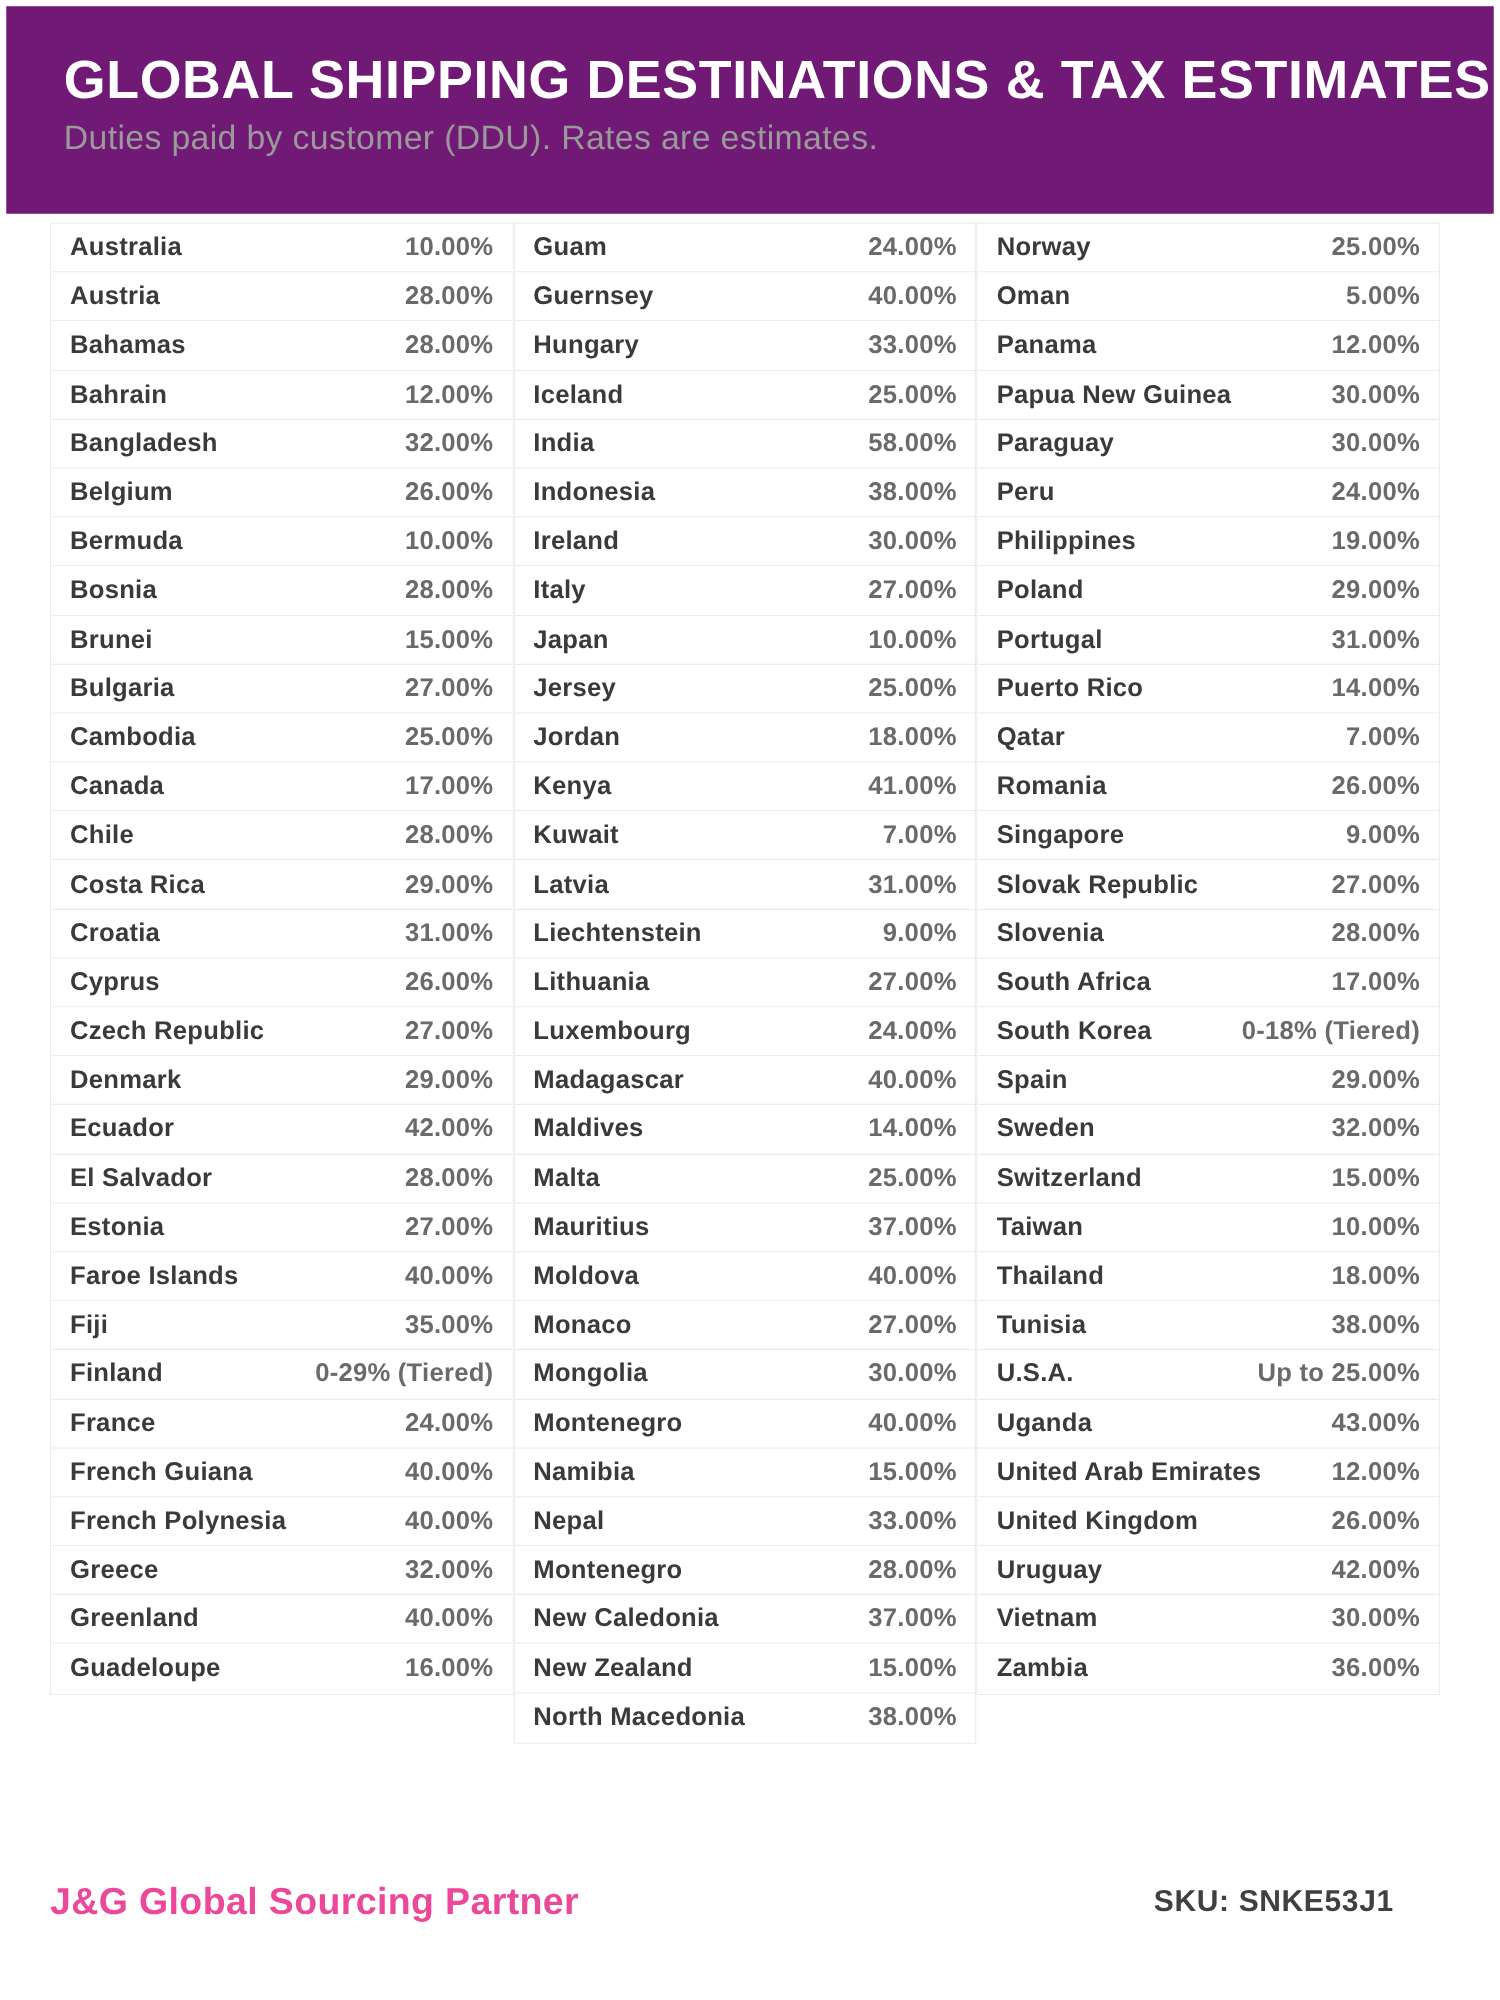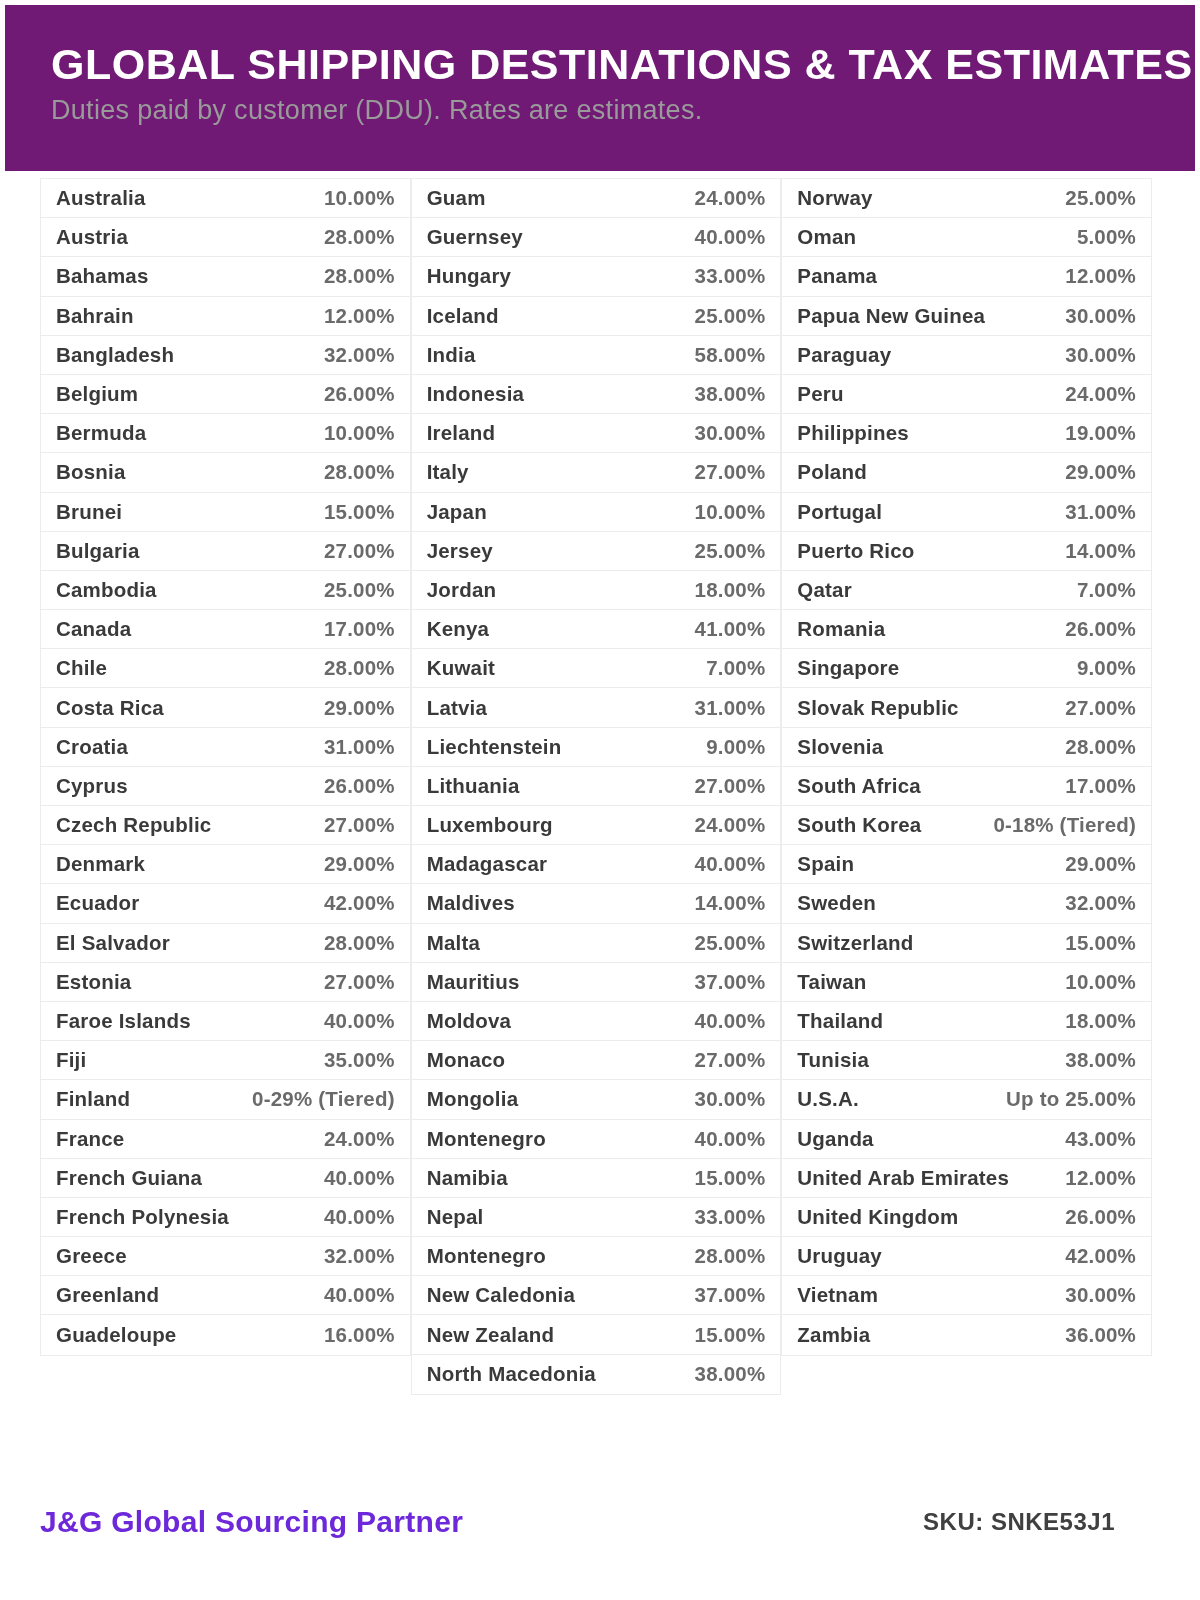--- a/index.html
+++ b/index.html
@@ -80,21 +80,21 @@
   .footer {
     position: absolute;
     top: 1505px;
     left: 40px;
     right: 85px;
     display: flex;
     justify-content: space-between;
     align-items: center;
   }
   .brand {
-    color: #6d28d9;
+    color: #ec4899;
     font-size: 30px;
     font-weight: bold;
     letter-spacing: 0.3px;
   }
   .sku {
     color: #404040;
     font-size: 24px;
     font-weight: bold;
     letter-spacing: 0.5px;
   }

